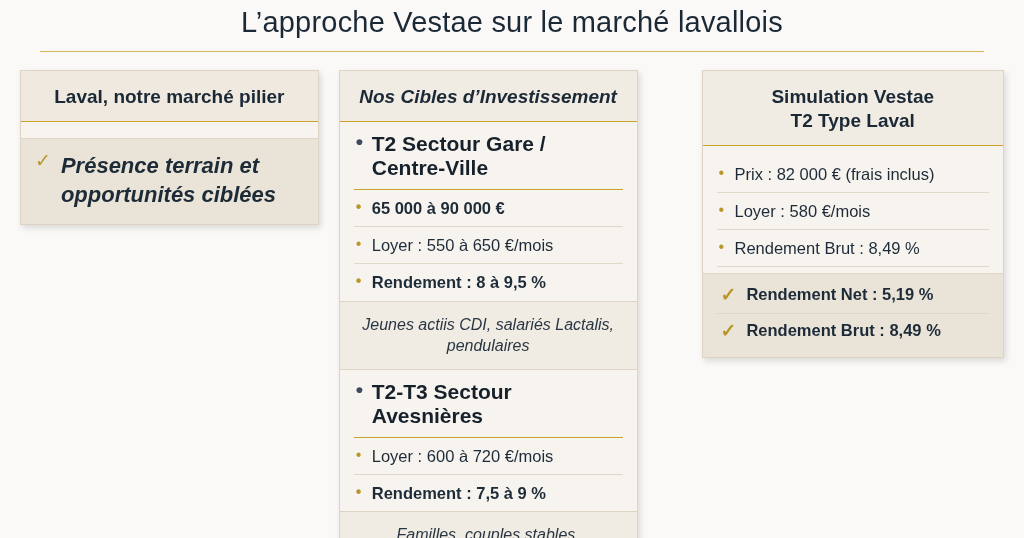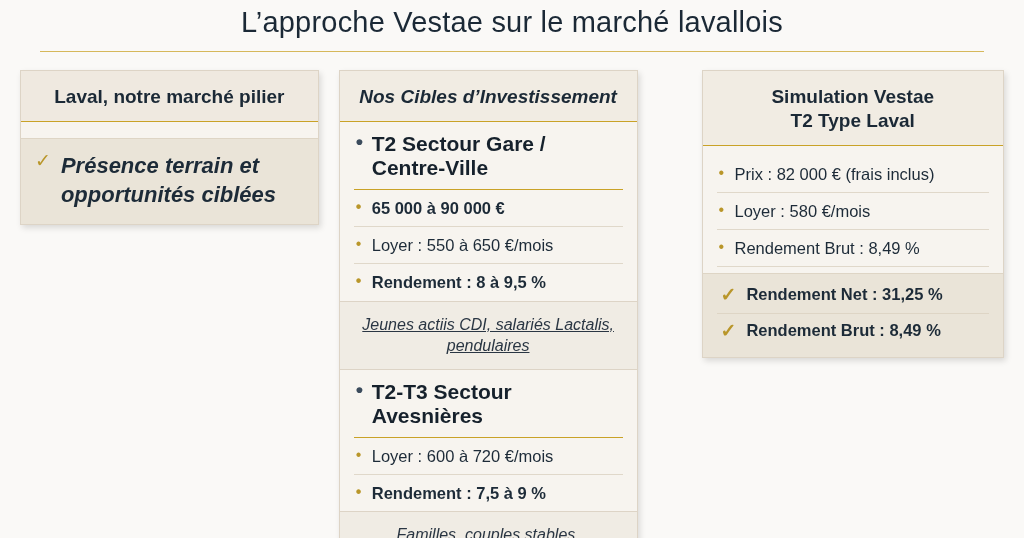--- a/index.html
+++ b/index.html
@@ -104,21 +104,20 @@
   .italic-note {
     font-style: italic;
     text-align: center;
     font-size: 16px;
     color: #2a3643;
     line-height: 1.35;
     padding: 12px 10px 12px 10px;
     background: #f0ece4;
     border-top: 1px solid #ddd4c6;
     border-bottom: 1px solid #ddd4c6;
-    text-decoration: underline;
   }
   .sub-head {
     font-weight: bold;
     font-size: 21px;
     color: #16212c;
     padding: 10px 2px 9px 18px;
     position: relative;
     border-bottom: 1px solid #c9a227;
   }
   .sub-head::before {
@@ -218,21 +217,21 @@
       </div>
       <div class="card-body">
         <ul class="bul gold">
           <li class="row-div">Prix : 82 000 € (frais inclus)</li>
           <li class="row-div">Loyer : 580 €/mois</li>
           <li class="row-div">Rendement Brut : 8,49 %</li>
         </ul>
         <div class="col3-checks">
           <div class="check-row">
             <span class="chk">✓</span>
-            <span>Rendement Net : 31,25 %</span>
+            <span>Rendement Net : 5,19 %</span>
           </div>
           <div class="check-row">
             <span class="chk">✓</span>
             <span>Rendement Brut : 8,49 %</span>
           </div>
         </div>
       </div>
     </div>
 
   </div>

